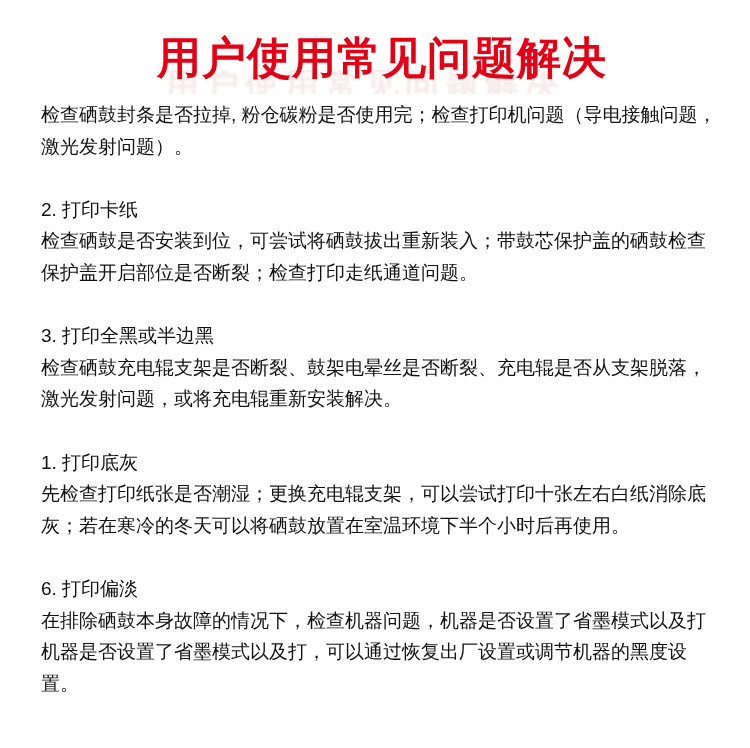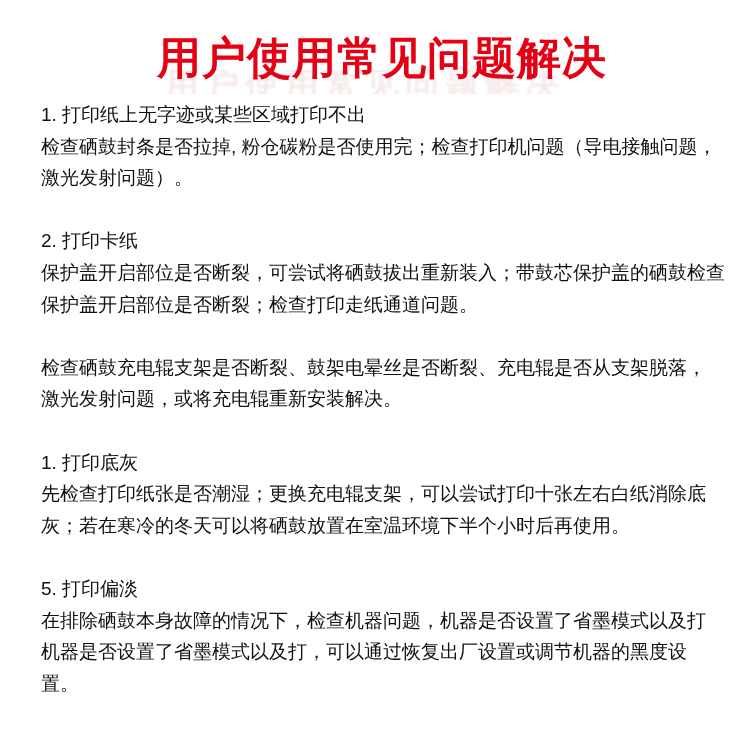--- a/index.html
+++ b/index.html
@@ -74,43 +74,43 @@
 
   <h1 class="title">用户使用常见问题解决</h1>
 
   <div class="ghost-wrap">
     <span class="ghost">用户使用常见问题解决</span>
   </div>
 
   <div class="content">
 
     <section class="qa">
-      <div class="qa-heading">1. 打印纸上无字迹或某些区域打印不出</div>
       <div class="qa-line">检查硒鼓封条是否拉掉, 粉仓碳粉是否使用完；检查打印机问题（导电接触问题，</div>
       <div class="qa-line">激光发射问题）。</div>
     </section>
 
     <section class="qa">
       <div class="qa-heading">2. 打印卡纸</div>
-      <div class="qa-line">保护盖开启部位是否断裂，可尝试将硒鼓拔出重新装入；带鼓芯保护盖的硒鼓检查</div>
+      <div class="qa-line">检查硒鼓是否安装到位，可尝试将硒鼓拔出重新装入；带鼓芯保护盖的硒鼓检查</div>
       <div class="qa-line">保护盖开启部位是否断裂；检查打印走纸通道问题。</div>
     </section>
 
     <section class="qa">
+      <div class="qa-heading">3. 打印全黑或半边黑</div>
       <div class="qa-line">检查硒鼓充电辊支架是否断裂、鼓架电晕丝是否断裂、充电辊是否从支架脱落，</div>
       <div class="qa-line">激光发射问题，或将充电辊重新安装解决。</div>
     </section>
 
     <section class="qa">
       <div class="qa-heading">1. 打印底灰</div>
       <div class="qa-line">先检查打印纸张是否潮湿；更换充电辊支架，可以尝试打印十张左右白纸消除底</div>
       <div class="qa-line">灰；若在寒冷的冬天可以将硒鼓放置在室温环境下半个小时后再使用。</div>
     </section>
 
     <section class="qa">
-      <div class="qa-heading">5. 打印偏淡</div>
+      <div class="qa-heading">6. 打印偏淡</div>
       <div class="qa-line">在排除硒鼓本身故障的情况下，检查机器问题，机器是否设置了省墨模式以及打</div>
       <div class="qa-line">机器是否设置了省墨模式以及打，可以通过恢复出厂设置或调节机器的黑度设</div>
       <div class="qa-line">置。</div>
     </section>
 
   </div>
 </div>
 
 </body></html>

